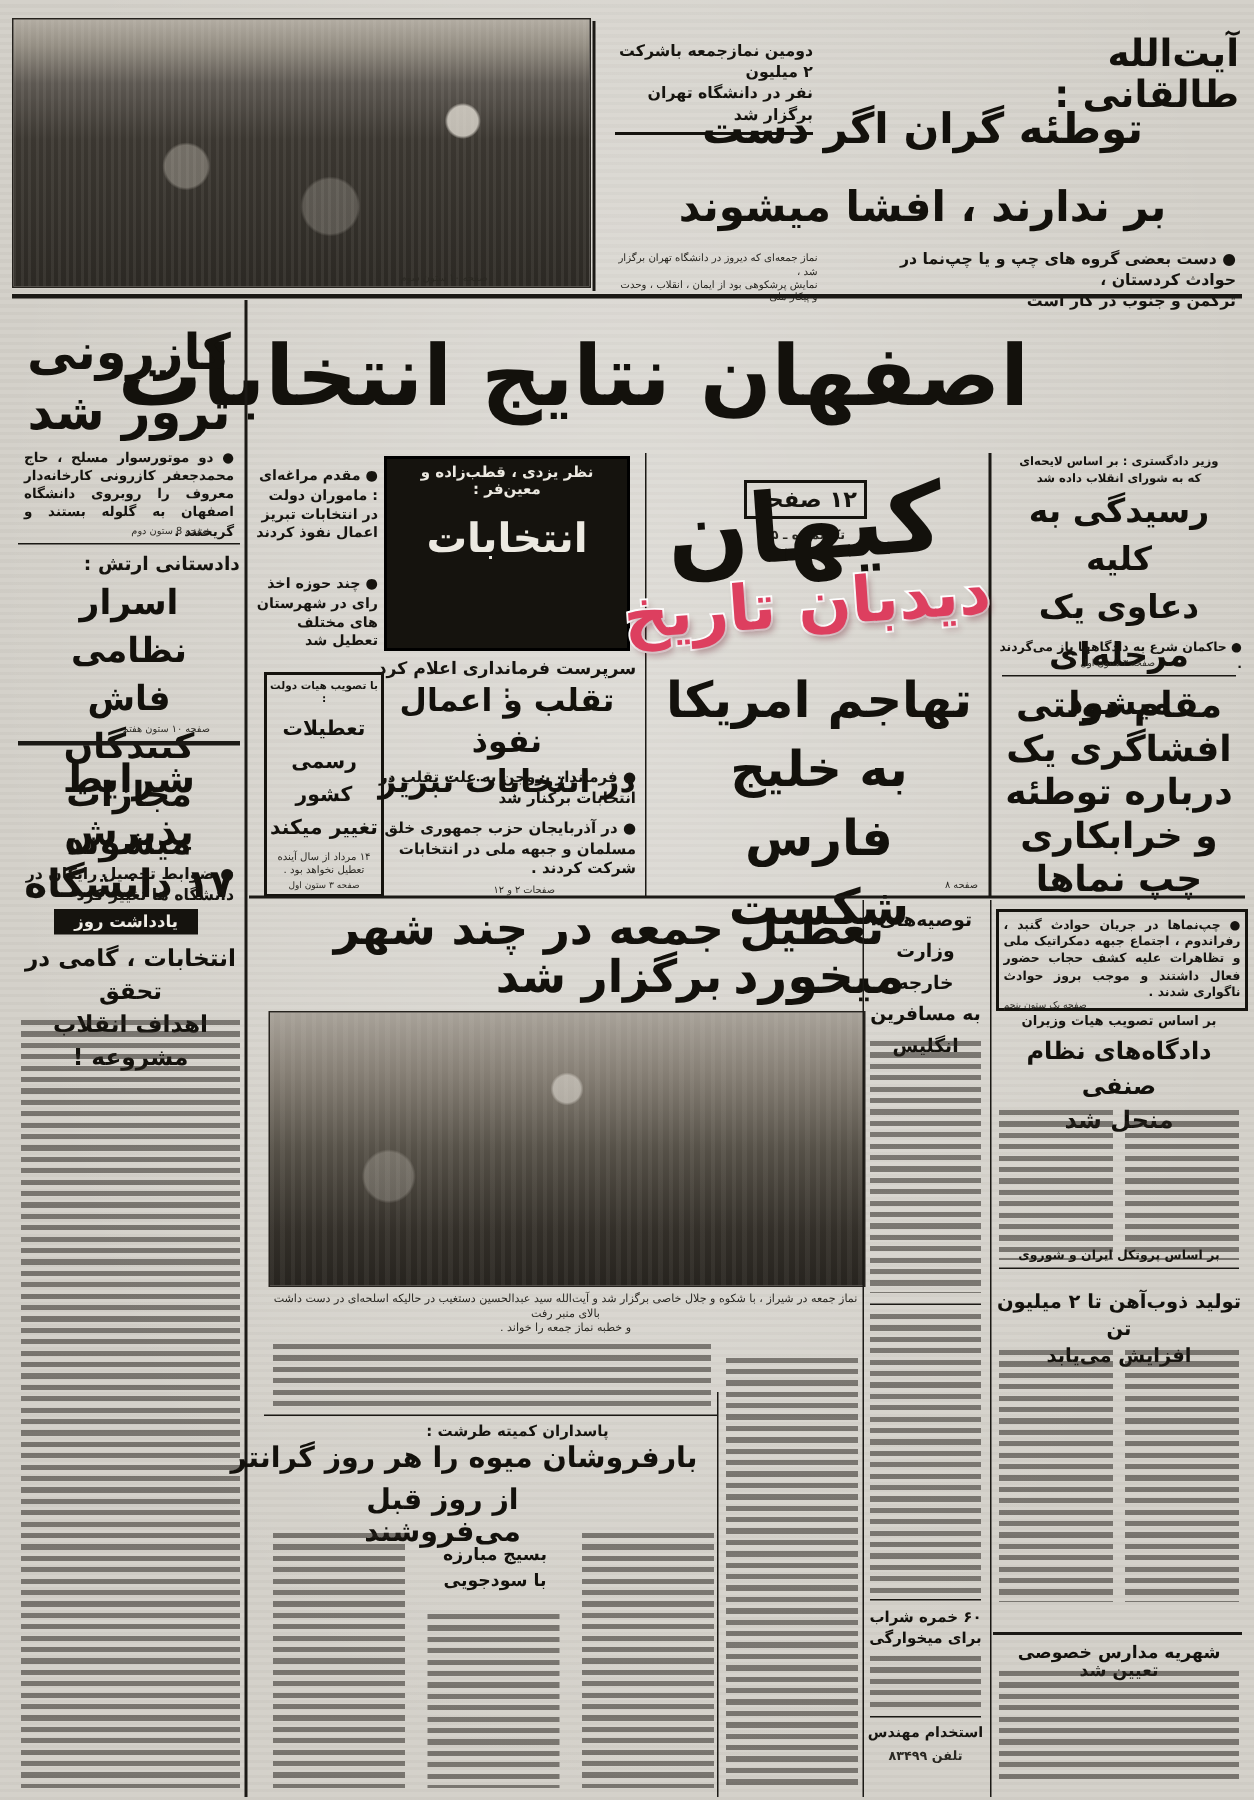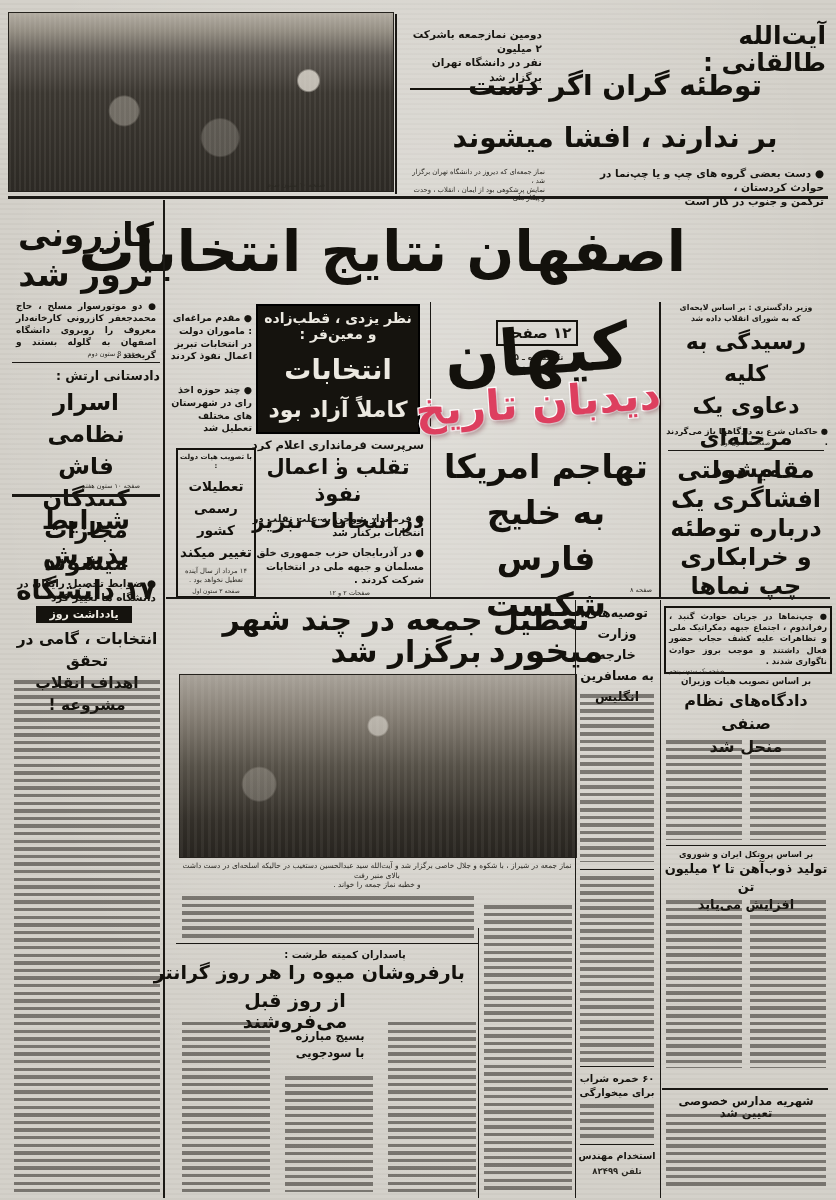--- a/index.html
+++ b/index.html
@@ -88,24 +88,23 @@
     <div>شرایط پذیرش</div>
     <div>۱۷ دانشگاه</div>
   </div>
   <div class="abs r sm" style="left:16px;top:576px;width:140px;font-size:10.5px;">● ضوابط تحصیل رایگان در دانشگاه ها تغییر کرد</div>
 
   <div class="abs rule" style="left:430px;top:302px;width:1px;height:296px;"></div>
   <div class="abs r sm" style="left:170px;top:312px;width:82px;font-size:9.5px;">● مقدم مراغه‌ای : ماموران دولت در انتخابات تبریز اعمال نفوذ کردند</div>
   <div class="abs r sm" style="left:170px;top:384px;width:82px;font-size:9.5px;">● چند حوزه اخذ رای در شهرستان های مختلف تعطیل شد</div>
 
   <div id="blackbox" class="abs c" style="left:256px;top:304px;width:160px;height:126px;">
-    <div style="font-size:14px;font-weight:bold;padding:4px 2px 2px;">نظر یزدی ، قطب‌زاده و معین‌فر :</div>
+    <div style="font-size:10px;font-weight:bold;padding:4px 2px 2px;">نظر یزدی ، قطب‌زاده و معین‌فر :</div>
     <div class="hl" style="color:#ece9e1;font-size:27px;line-height:40px;padding-top:6px;">
       <div>انتخابات</div>
-      <div style="font-size:22px;">کاملاً آزاد بود</div>
     </div>
   </div>
 
   <div class="abs c sm" style="left:248px;top:438px;width:180px;font-size:11.5px;">سرپرست فرمانداری اعلام کرد :</div>
   <div class="abs c hl" style="left:248px;top:454px;width:180px;font-size:21px;line-height:27px;">
     <div>تقلب و اعمال نفوذ</div>
     <div>در انتخابات تبریز</div>
   </div>
   <div class="abs r sm" style="left:252px;top:512px;width:172px;font-size:10px;">● فرماندار بروجن به علت تقلب در انتخابات برکنار شد</div>
   <div class="abs r sm" style="left:252px;top:546px;width:172px;font-size:10px;">● در آذربایجان حزب جمهوری خلق مسلمان و جبهه ملی در انتخابات شرکت کردند .</div>
@@ -166,21 +165,21 @@
 
   <div class="abs c sm" style="left:664px;top:676px;width:164px;font-size:8.8px;">بر اساس تصویب هیات وزیران</div>
   <div class="abs c hl" style="left:664px;top:689px;width:164px;font-size:16px;line-height:23px;">
     <div>دادگاه‌های نظام صنفی</div>
     <div>منحل شد</div>
   </div>
   <div class="abs greek" style="left:666px;top:740px;width:76px;height:100px;"></div>
   <div class="abs greek" style="left:750px;top:740px;width:76px;height:100px;"></div>
 
   <div class="abs rule" style="left:666px;top:845px;width:160px;height:1px;"></div>
-  <div class="abs c sm" style="left:664px;top:849px;width:164px;font-size:8.3px;">بر اساس پروتکل ایران و شوروی</div>
+  <div class="abs c sm" style="left:664px;top:831px;width:164px;font-size:8.3px;">بر اساس پروتکل ایران و شوروی</div>
   <div class="abs c hl" style="left:664px;top:860px;width:164px;font-size:13px;line-height:18px;">
     <div>تولید ذوب‌آهن تا ۲ میلیون تن</div>
     <div>افزایش می‌یابد</div>
   </div>
   <div class="abs greek" style="left:666px;top:900px;width:76px;height:168px;"></div>
   <div class="abs greek" style="left:750px;top:900px;width:76px;height:168px;"></div>
 
   <div class="abs rule" style="left:662px;top:1088px;width:166px;height:2px;"></div>
   <div class="abs c hl" style="left:664px;top:1095px;width:164px;font-size:11.5px;">شهریه مدارس خصوصی تعیین شد</div>
   <div class="abs greek" style="left:666px;top:1114px;width:160px;height:74px;"></div>

